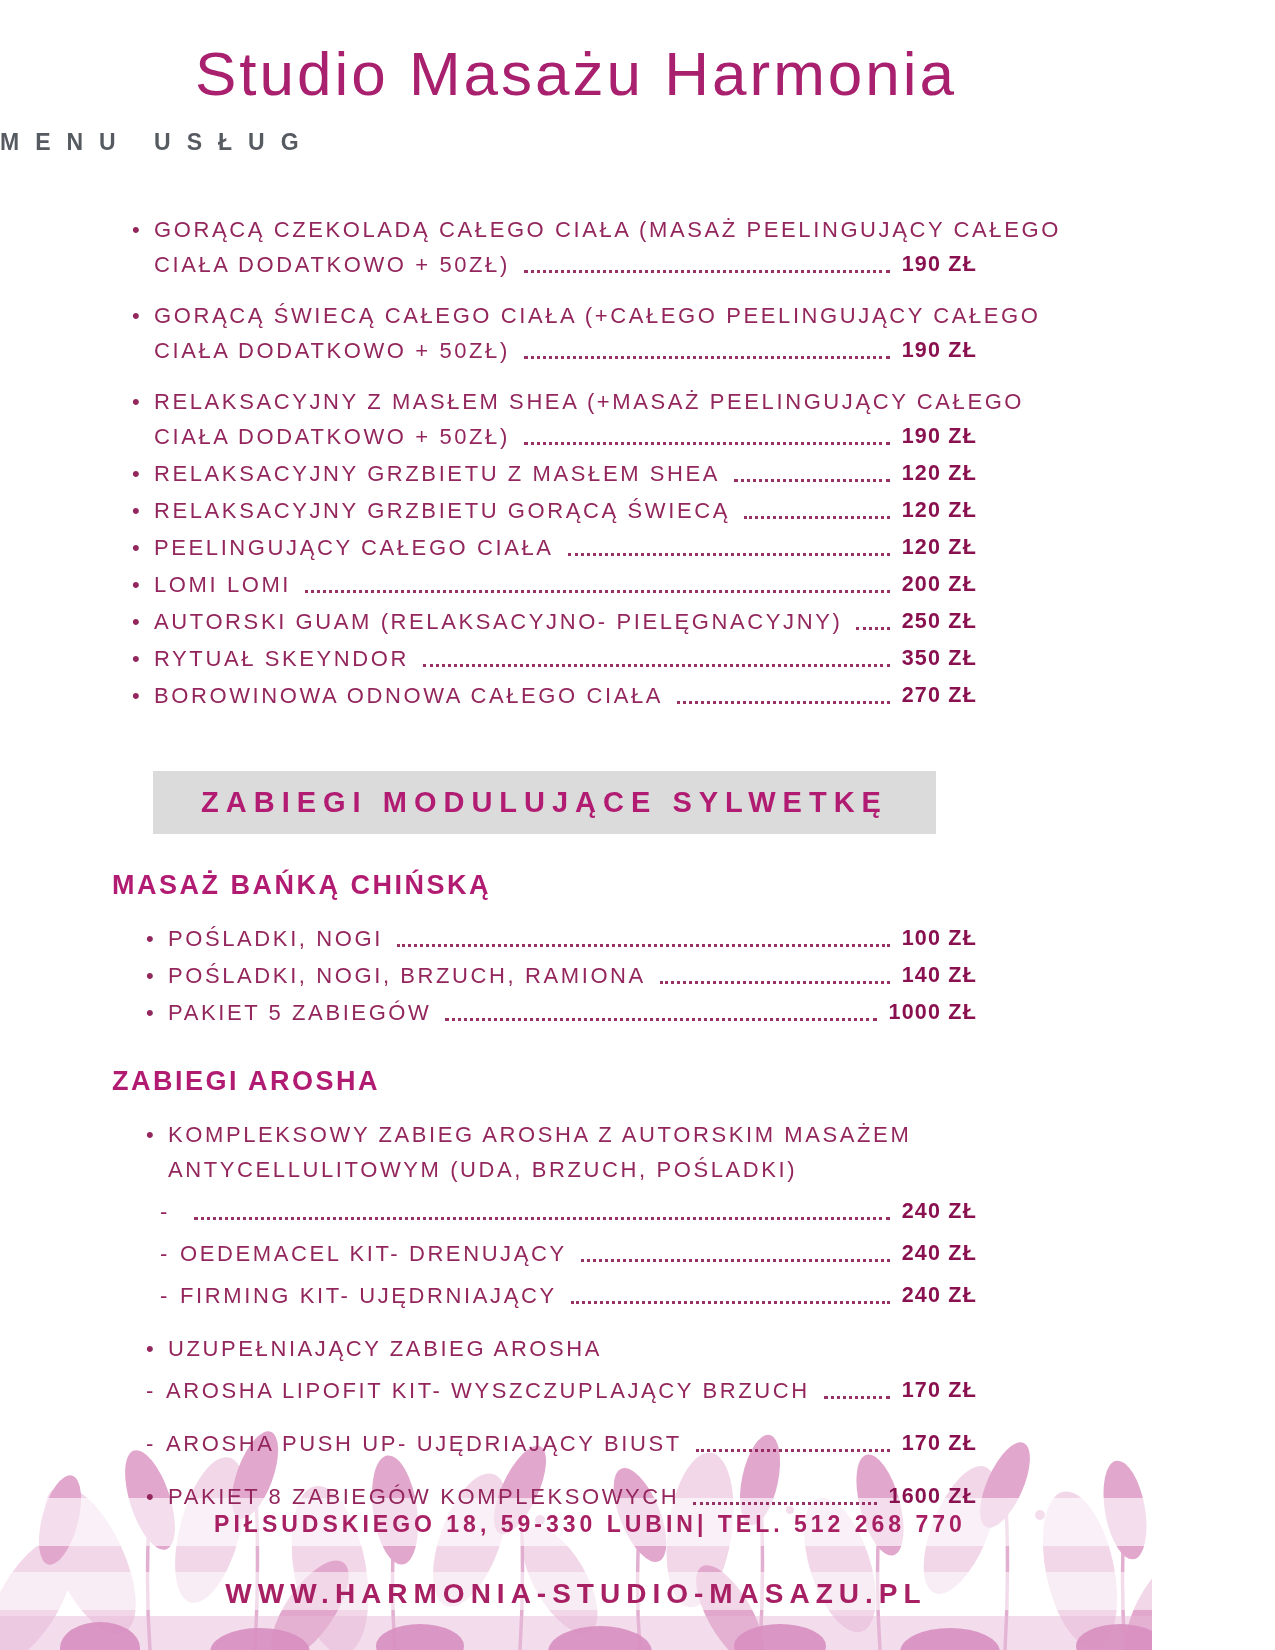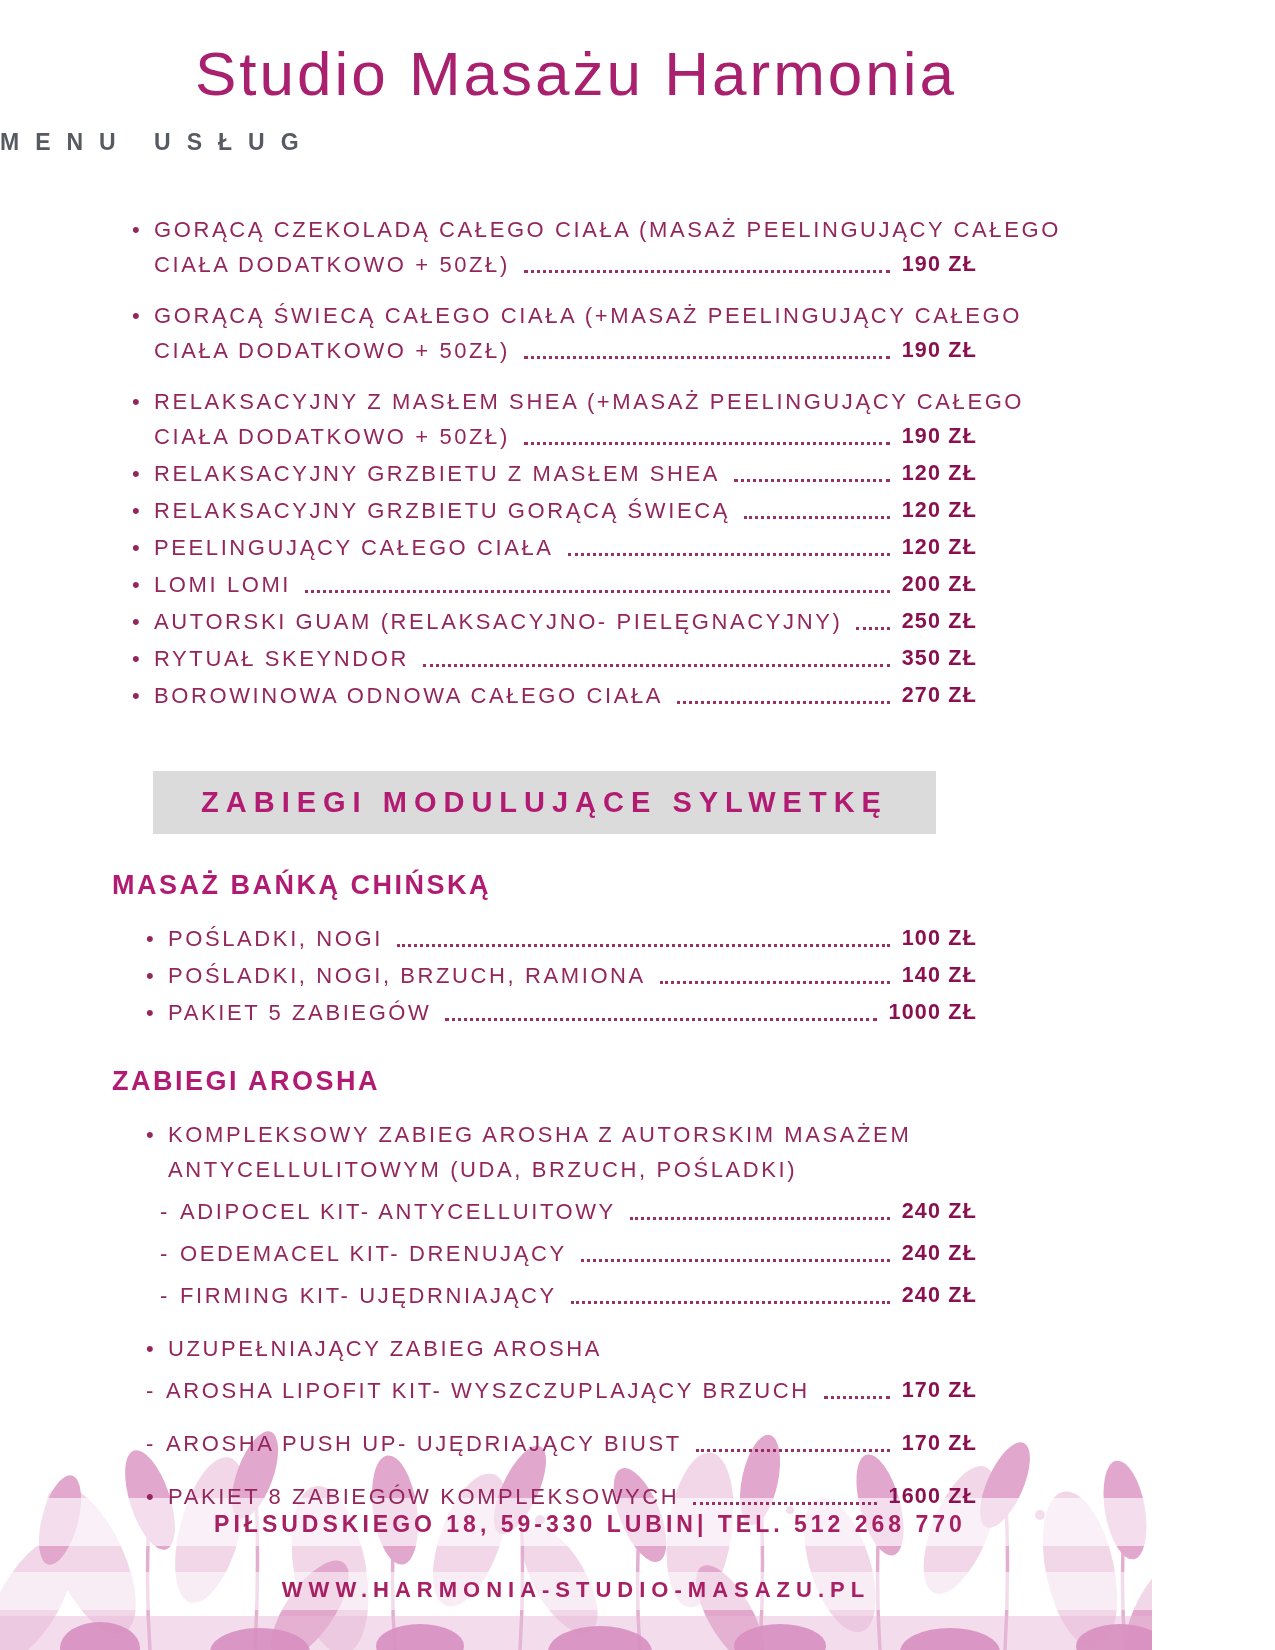--- a/index.html
+++ b/index.html
@@ -115,22 +115,22 @@
     color:var(--c-footer);
     font-weight:700;
   }
   .footer-address{
     bottom:112px;
     font-size:23px;
     letter-spacing:4px;
     margin-left:28px;
   }
   .footer-website{
-    bottom:47px;
-    font-size:22px;
+    bottom:40px;
+    font-size:28px;
     letter-spacing:6px;
   }
 </style>
 </head>
 <body>
 
 <div class="page" style="--c-title: #a8206e; --c-subtitle: #565a61; --c-item: #93265c; --c-price: #8a1150; --c-banner-bg: #dbdbdb; --c-banner-text: #b11c72; --c-heading: #b11c72; --c-footer: #a72063;">
 
   <h1 class="title">Studio Masażu Harmonia</h1>
   <div class="subtitle">MENU USŁUG</div>
@@ -145,21 +145,21 @@
             <div class="lastline">
               <span class="label">CIAŁA DODATKOWO + 50ZŁ)</span>
               <span class="leader"></span>
               <span class="price">190 ZŁ</span>
             </div>
           </div>
         </div>
         <div class="row spaced">
           <span class="marker">•</span>
           <div class="content-col">
-            <div class="line">GORĄCĄ ŚWIECĄ CAŁEGO CIAŁA (+MASAŻ PEELINGUJĄCY CAŁEGO</div>
+            <div class="line">GORĄCĄ ŚWIECĄ CAŁEGO CIAŁA (+CAŁEGO PEELINGUJĄCY CAŁEGO</div>
             <div class="lastline">
               <span class="label">CIAŁA DODATKOWO + 50ZŁ)</span>
               <span class="leader"></span>
               <span class="price">190 ZŁ</span>
             </div>
           </div>
         </div>
         <div class="row spaced">
           <span class="marker">•</span>
           <div class="content-col">
@@ -292,21 +292,20 @@
               <div class="line">KOMPLEKSOWY ZABIEG AROSHA Z AUTORSKIM MASAŻEM</div>
               <div class="lastline">
                 <span class="label">ANTYCELLULITOWYM (UDA, BRZUCH, POŚLADKI)</span>
               </div>
             </div>
           </div>
           <div class="row indent">
             <span class="marker dash">-</span>
             <div class="content-col">
               <div class="lastline">
-                <span class="label">ADIPOCEL KIT- ANTYCELLUITOWY</span>
                 <span class="leader"></span>
                 <span class="price">240 ZŁ</span>
               </div>
             </div>
           </div>
           <div class="row indent">
             <span class="marker dash">-</span>
             <div class="content-col">
               <div class="lastline">
                 <span class="label">OEDEMACEL KIT- DRENUJĄCY</span>

